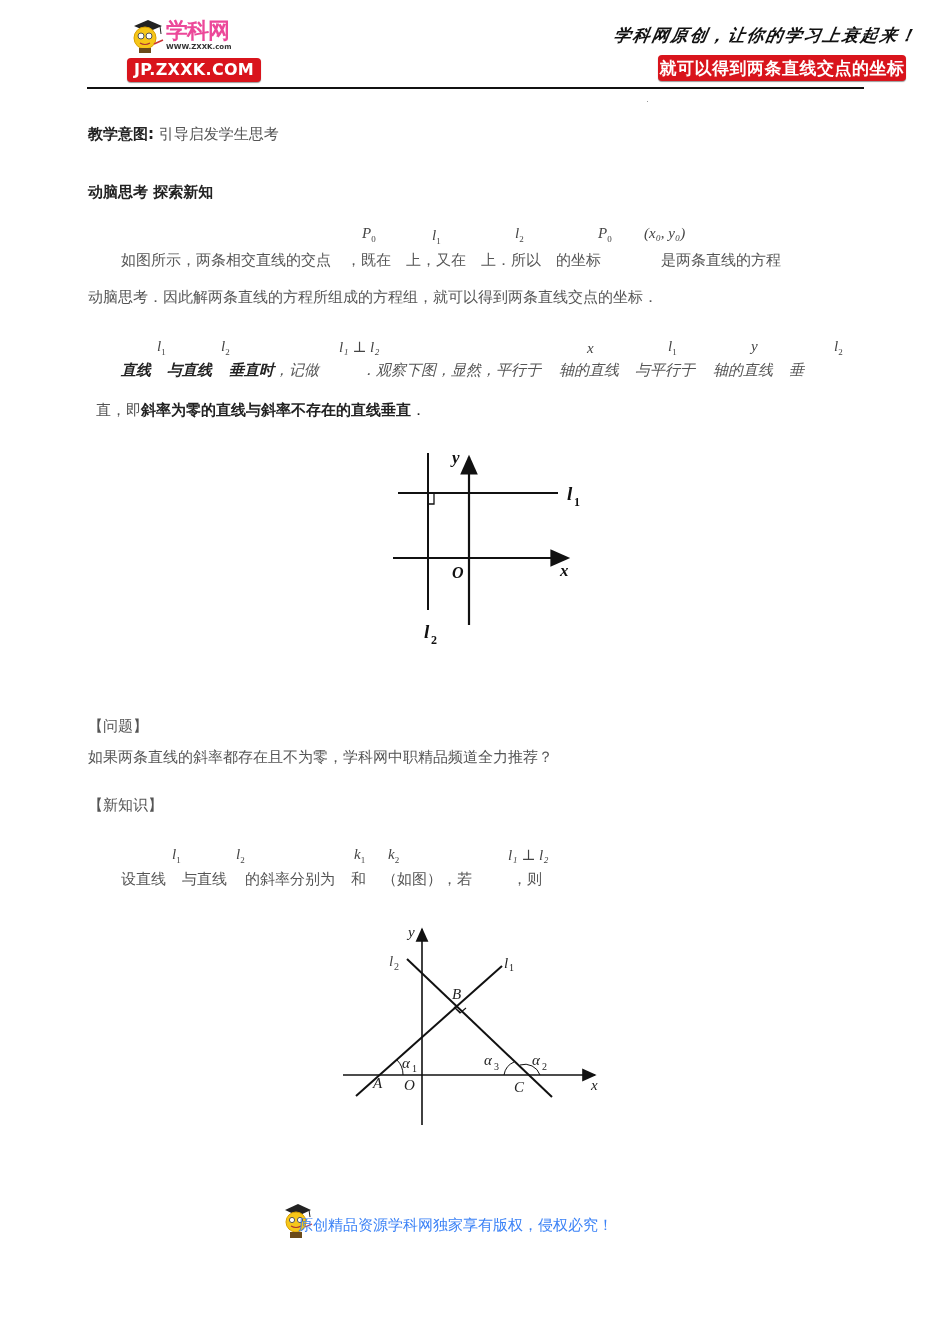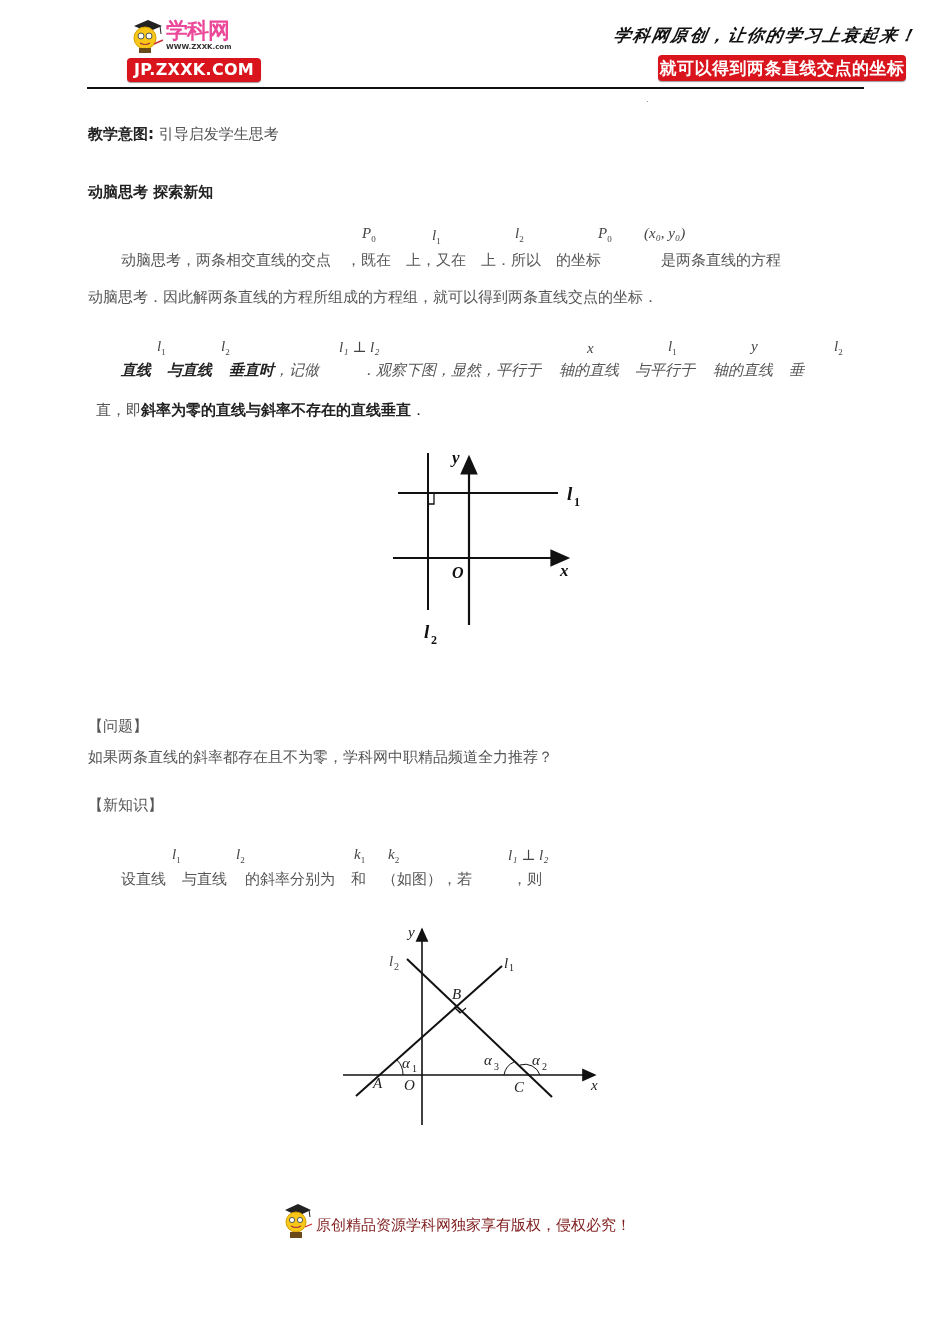--- a/index.html
+++ b/index.html
@@ -61,21 +61,21 @@
 </div>
 
 <div class="abs txt bold" style="left:88px; top:168px;margin-top:14px;">动脑思考  探索新知</div>
 
 <div class="abs math" style="left:362px; top:225px;"><span>P</span><sub>0</sub></div>
 <div class="abs math" style="left:432px; top:227px;"><span>l</span><sub>1</sub></div>
 <div class="abs math" style="left:515px; top:225px;"><span>l</span><sub>2</sub></div>
 <div class="abs math" style="left:598px; top:225px;"><span>P</span><sub>0</sub></div>
 <div class="abs math" style="left:632px; top:225px;margin-left:12px;">(x₀, y₀)</div>
 
-<div class="abs txt gray" style="left:121px; top:250px;">动脑思考，两条相交直线的交点　，既在　上，又在　上．所以　的坐标　　　　是两条直线的方程</div>
+<div class="abs txt gray" style="left:121px; top:250px;">如图所示，两条相交直线的交点　，既在　上，又在　上．所以　的坐标　　　　是两条直线的方程</div>
 <div class="abs txt gray" style="left:88px; top:287px;">动脑思考．因此解两条直线的方程所组成的方程组，就可以得到两条直线交点的坐标．</div>
 
 <div class="abs math" style="left:157px; top:338px;"><span>l</span><sub>1</sub></div>
 <div class="abs math" style="left:221px; top:338px;"><span>l</span><sub>2</sub></div>
 <div class="abs math" style="left:339px; top:338px;">l₁ ⊥ l₂</div>
 <div class="abs math" style="left:587px; top:340px;">x</div>
 <div class="abs math" style="left:668px; top:338px;"><span>l</span><sub>1</sub></div>
 <div class="abs math" style="left:751px; top:338px;">y</div>
 <div class="abs math" style="left:834px; top:338px;"><span>l</span><sub>2</sub></div>
 
@@ -174,13 +174,13 @@
     <polygon points="2,7 15,1 28,7 15,13" fill="#222"></polygon>
     <line x1="26" y1="7" x2="27" y2="14" stroke="#222" stroke-width="1"></line>
     <circle cx="13" cy="19" r="10" fill="#f6c619" stroke="#d9a000" stroke-width="1"></circle>
     <circle cx="9" cy="17" r="2.6" fill="#fff" stroke="#555" stroke-width="1"></circle>
     <circle cx="17" cy="17" r="2.6" fill="#fff" stroke="#555" stroke-width="1"></circle>
     <path d="M8 23 Q13 26 18 23" stroke="#a33" stroke-width="1.1" fill="none"></path>
     <rect x="7" y="29" width="12" height="6" fill="#6b4a1a"></rect>
     <line x1="22" y1="24" x2="29" y2="21" stroke="#c33" stroke-width="1.3"></line>
   </svg>
 </div>
-<div class="abs txt" style="left:316px; top:1215px; color:#7f1d1d;text-align:center;">原创精品资源学科网独家享有版权，侵权必究！</div>
+<div class="abs txt" style="left:298px; top:1215px; color:#3b82f6;text-align:center;">原创精品资源学科网独家享有版权，侵权必究！</div>
 
 </body></html>

